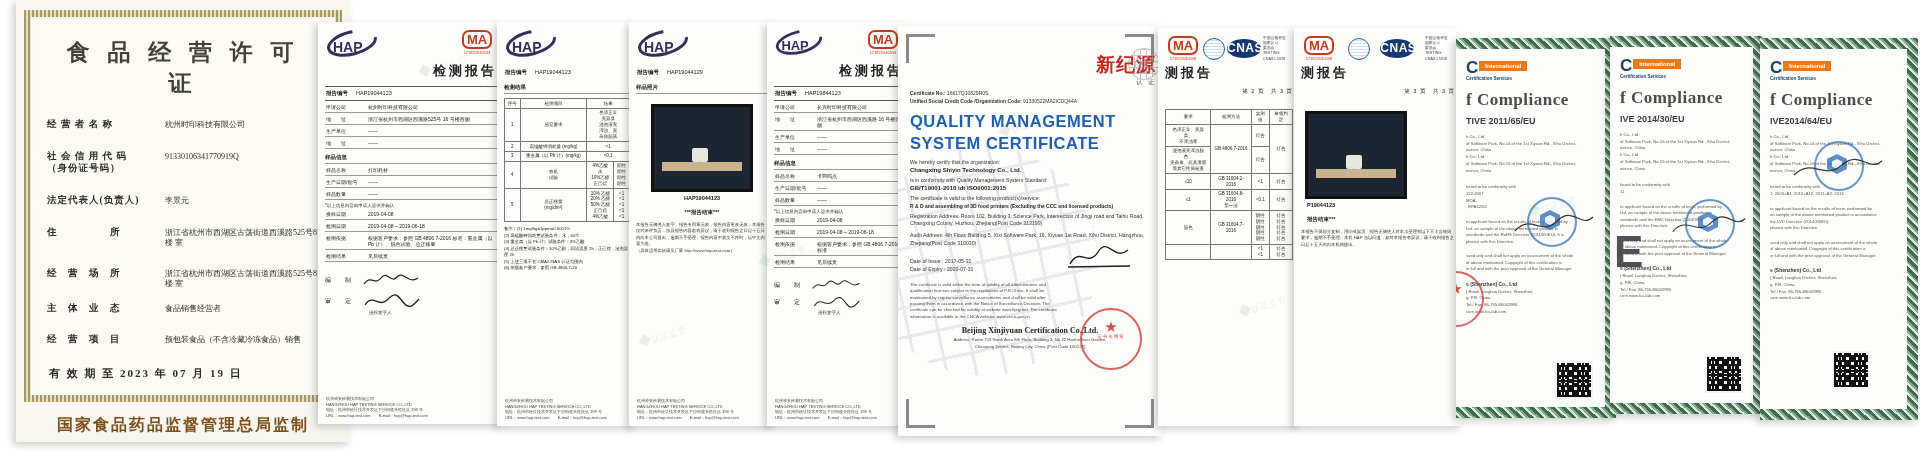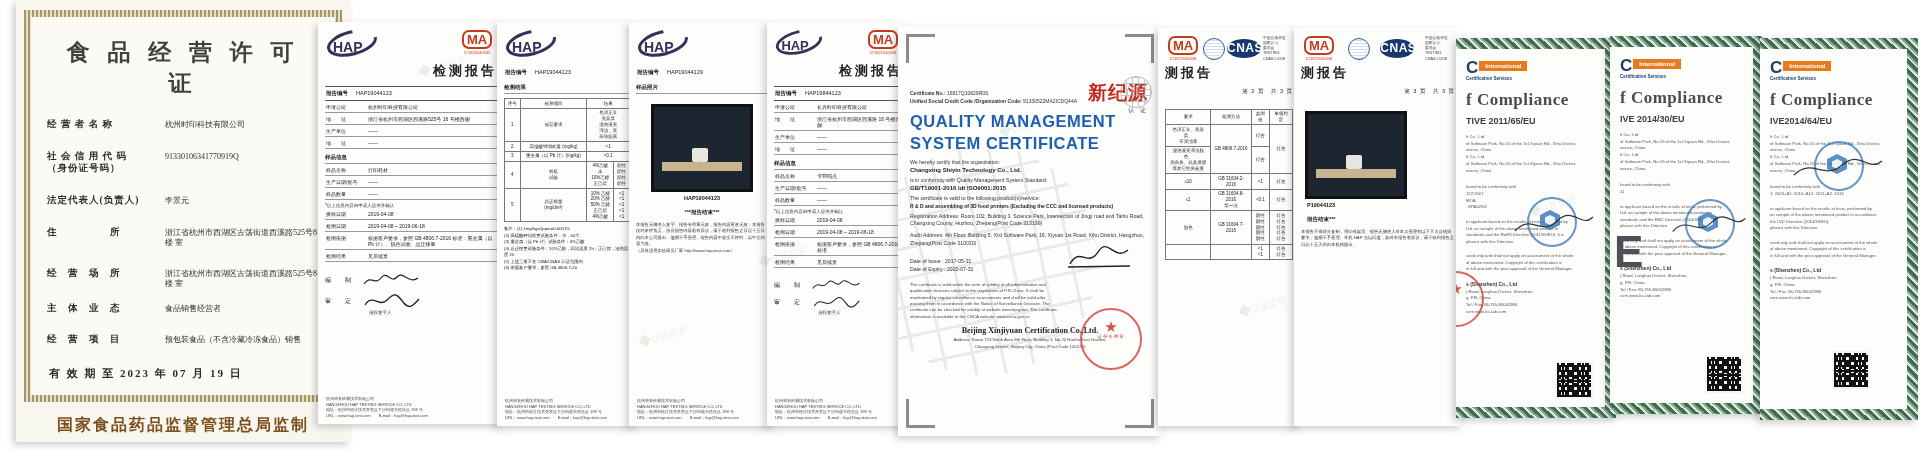--- a/index.html
+++ b/index.html
@@ -74,21 +74,21 @@
   .seal-red .star{font-size:15px;line-height:1;margin-top:9px;}
   .seal-red .stxt{font-size:4.5px;letter-spacing:1px;}
 
   
   .qms{padding:10px 12px;box-sizing:border-box;overflow:hidden;}
   .corner{position:absolute;width:26px;height:26px;border:0 solid #8b8b8b;}
   .c-tl{left:8px;top:8px;border-left-width:3px;border-top-width:3px;}
   .c-tr{right:8px;top:8px;border-right-width:3px;border-top-width:3px;}
   .c-bl{left:8px;bottom:8px;border-left-width:3px;border-bottom-width:3px;}
   .c-br{right:8px;bottom:8px;border-right-width:3px;border-bottom-width:3px;}
-  .qms-brand{position:absolute;right:14px;top:26px;text-align:right;margin-top:28px;}
+  .qms-brand{position:absolute;right:6px;top:26px;text-align:right;}
   .qms-brand .zh{font-size:19px;font-weight:bold;color:#c5261d;font-family:"Liberation Serif",serif;letter-spacing:1px;}
   .qms-globe{position:absolute;right:-4px;top:-4px;width:30px;height:30px;border-radius:50%;opacity:.55;
      background:
        radial-gradient(circle at 50% 50%, transparent 0 8px, #9a9a9a 8px 9px, transparent 9px),
        repeating-linear-gradient(0deg,transparent 0 5px,#9a9a9a 5px 6px),
        repeating-linear-gradient(90deg,transparent 0 5px,#9a9a9a 5px 6px);
      border:1px solid #8d8d8d;}
   .qms-rz{font-size:6px;color:#555;letter-spacing:2px;}
   .qms-no{font-size:5px;color:#333;margin-top:54px;}
   .qms-no b{font-weight:bold;}

